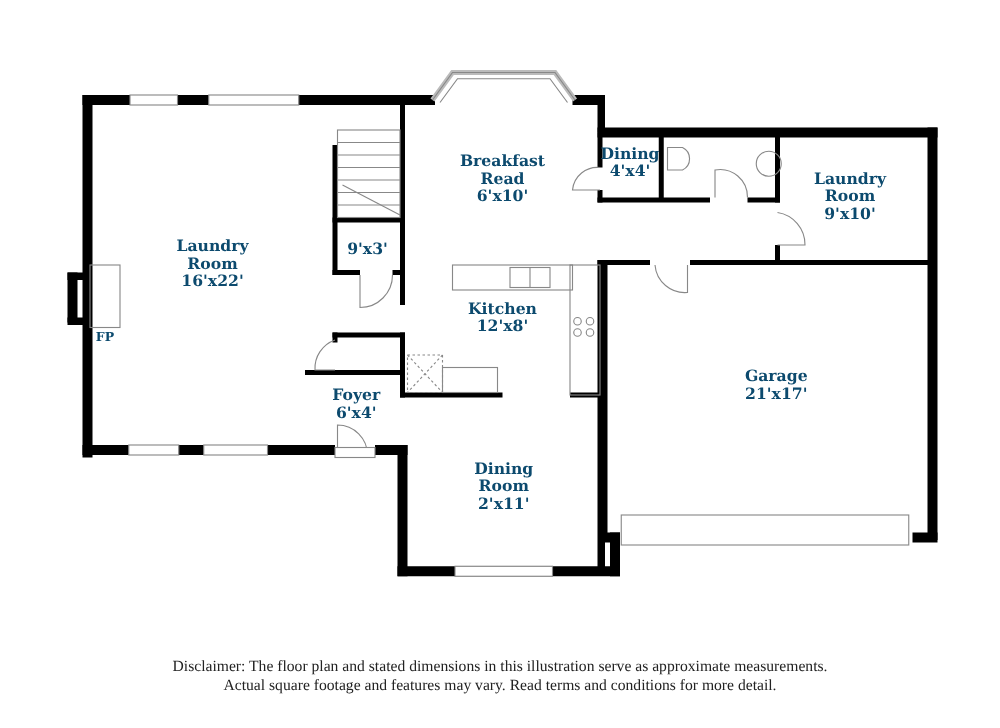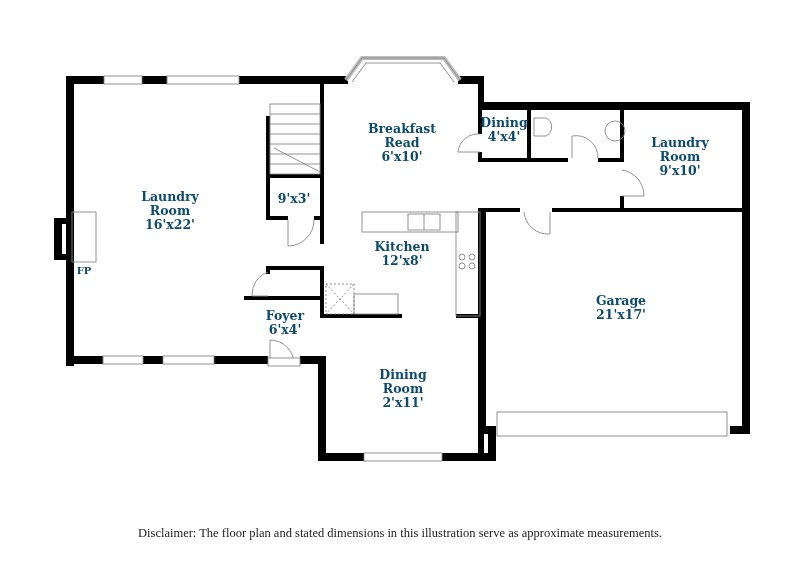--- a/index.html
+++ b/index.html
@@ -177,13 +177,14 @@
   <div>2'x11'</div>
 </div>
 <div class="label" style="left:621px; top:294px;">
   <div>Garage</div>
   <div>21'x17'</div>
 </div>
 <div class="label fp-label" style="left:84px; top:233px;margin-top:31px;">FP</div>
 
 <div class="disclaimer">
   <div>Disclaimer: The floor plan and stated dimensions in this illustration serve as approximate measurements.</div>
+  <div>Actual square footage and features may vary. Read terms and conditions for more detail.</div>
 </div>
 
 </body></html>

